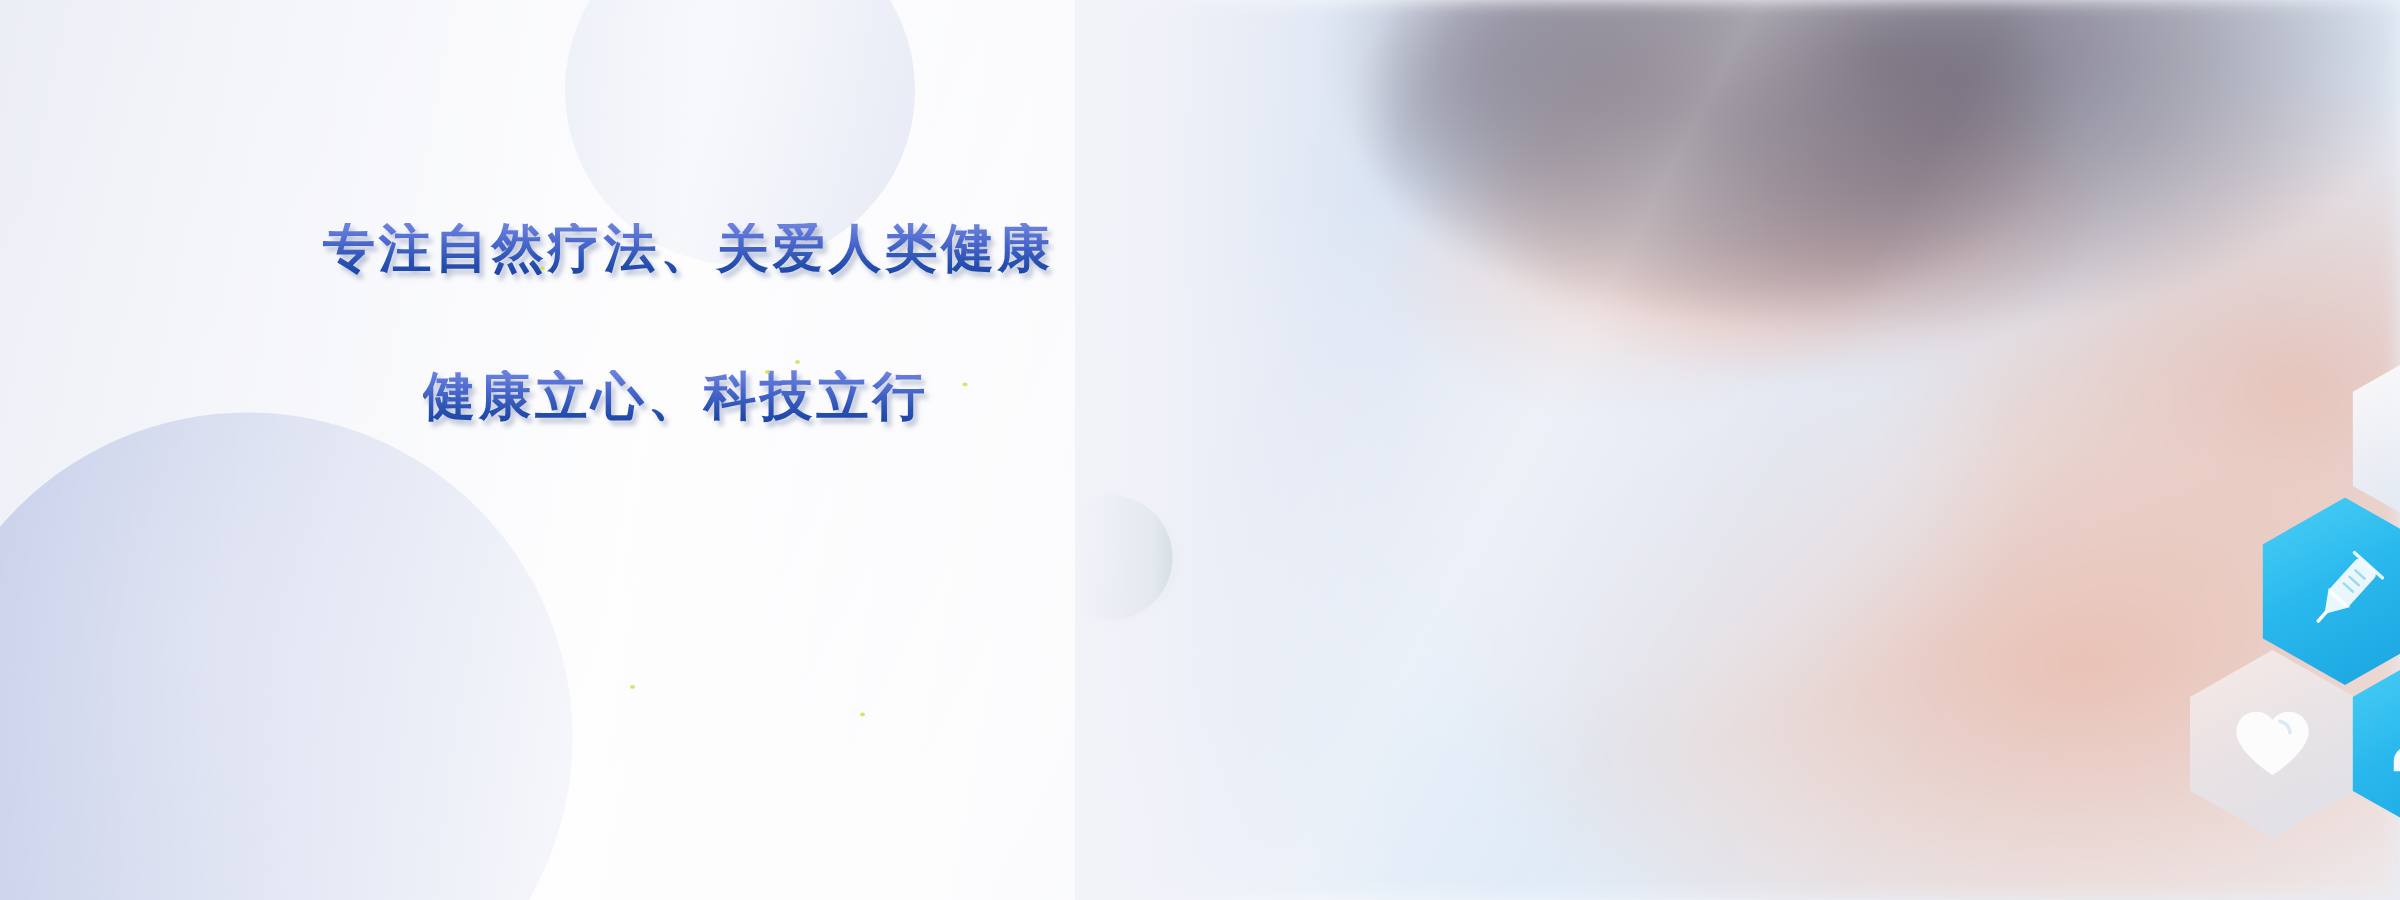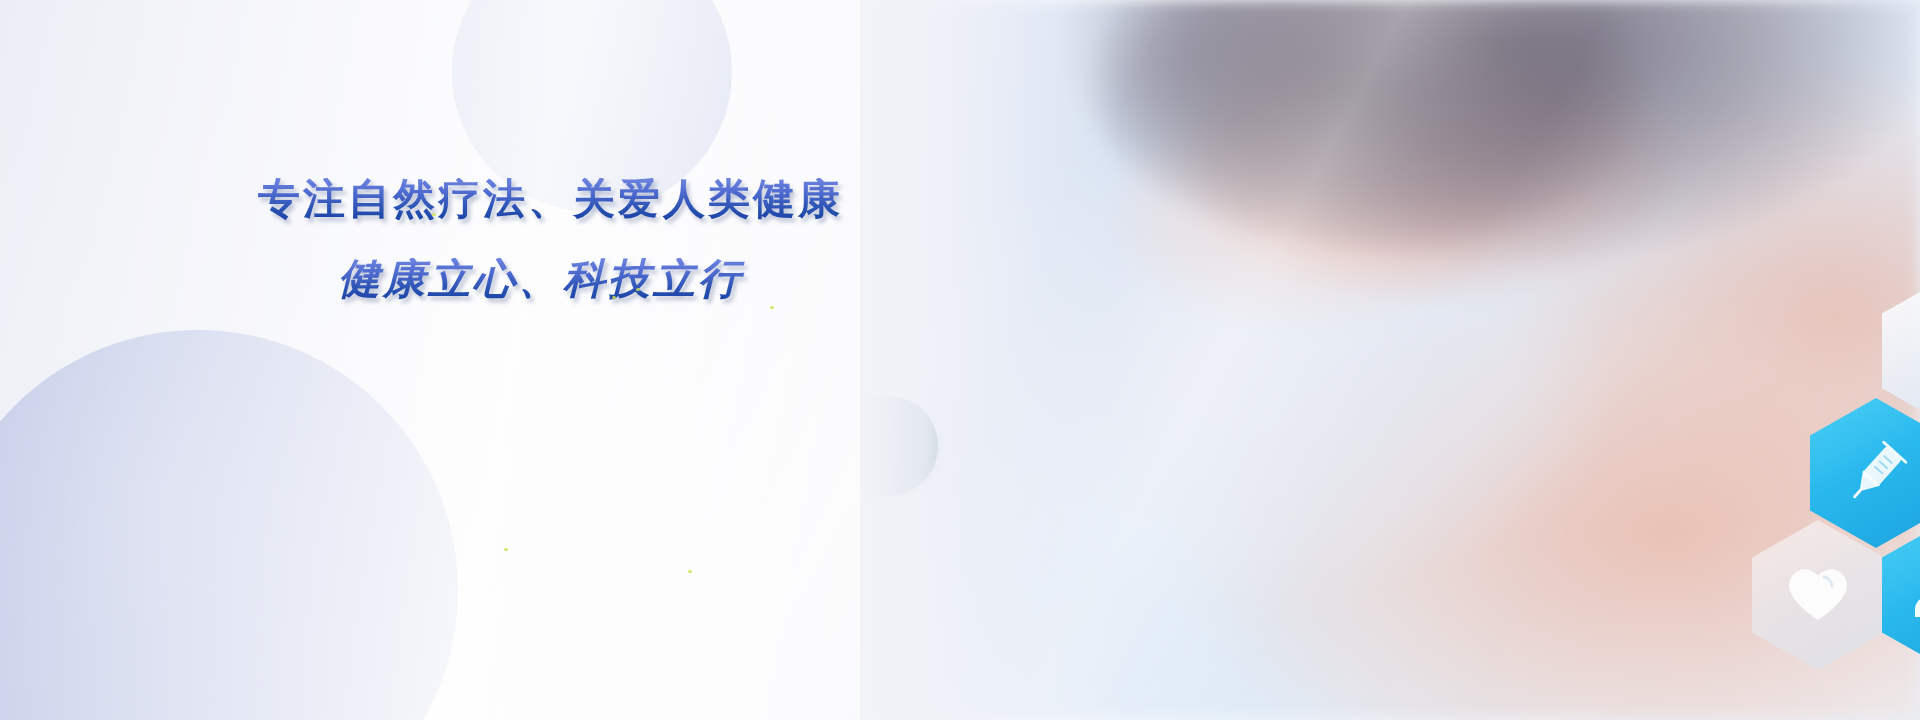--- a/index.html
+++ b/index.html
@@ -28,21 +28,21 @@
   
   #headline{position:absolute;left:258px;top:178px;width:620px;}
   .hl-line{
     font-size:42px;font-weight:700;letter-spacing:3px;line-height:1;
     background:linear-gradient(180deg,#6f86df 0%,#4f6bd0 34%,#2b53b4 72%,#1c44a6 100%);
     -webkit-background-clip:text;background-clip:text;color:transparent;
     -webkit-text-fill-color:transparent;
     filter:drop-shadow(3px 4px 2px rgba(90,105,150,.38));
     white-space:nowrap;
   }
-  #hl-line-2{margin-top:38px;margin-left:80px;font-style:italic;}
+  #hl-line-2{margin-top:76px;margin-left:80px;}
   
   #photo-panel{
     position:absolute;left:860px;top:0;width:1060px;height:720px;overflow:hidden;
   }
   
   #photo-base{
     position:absolute;inset:0;
     background:
       radial-gradient(58% 44% at 60% 6%, rgba(86,78,96,.92) 0%, rgba(120,110,125,.55) 42%, rgba(150,150,165,0) 72%),
       radial-gradient(34% 30% at 48% 12%, rgba(60,52,66,.9) 0%, rgba(96,88,104,.4) 55%, rgba(140,140,160,0) 80%),

